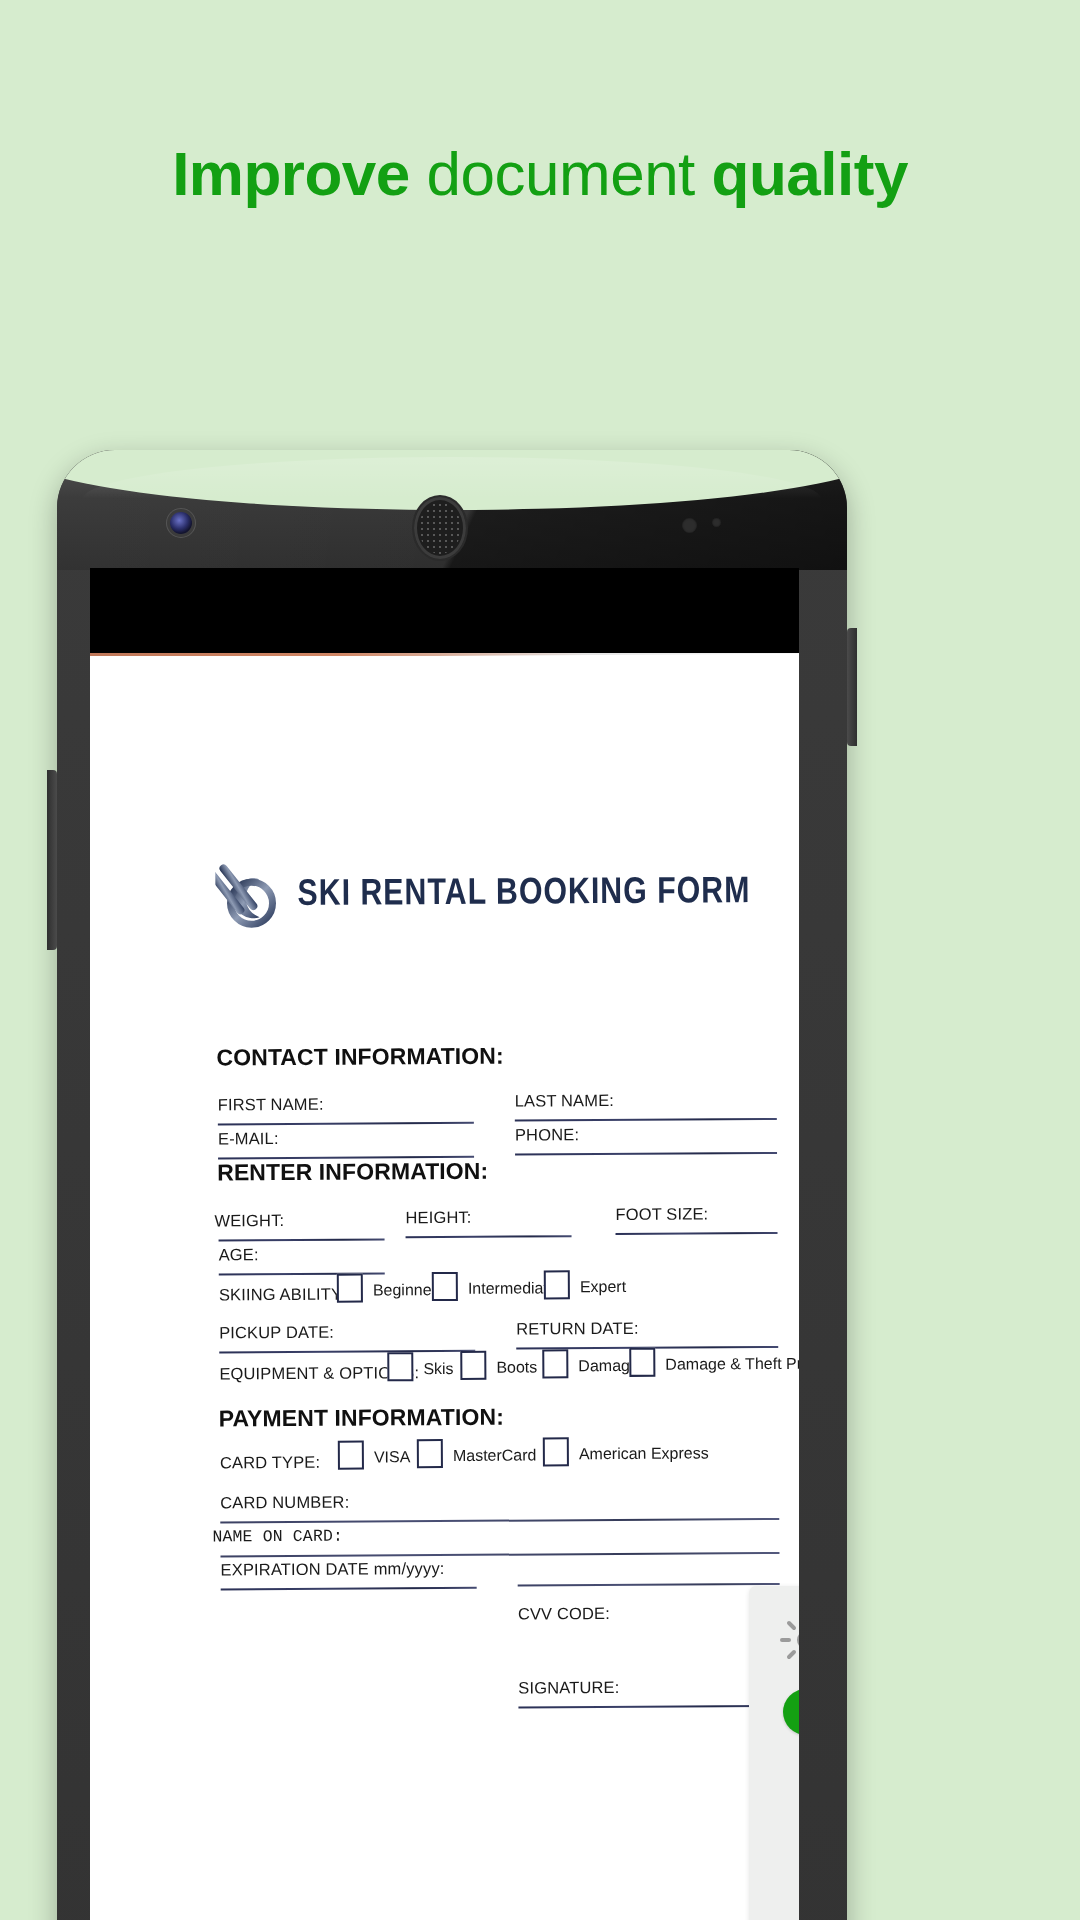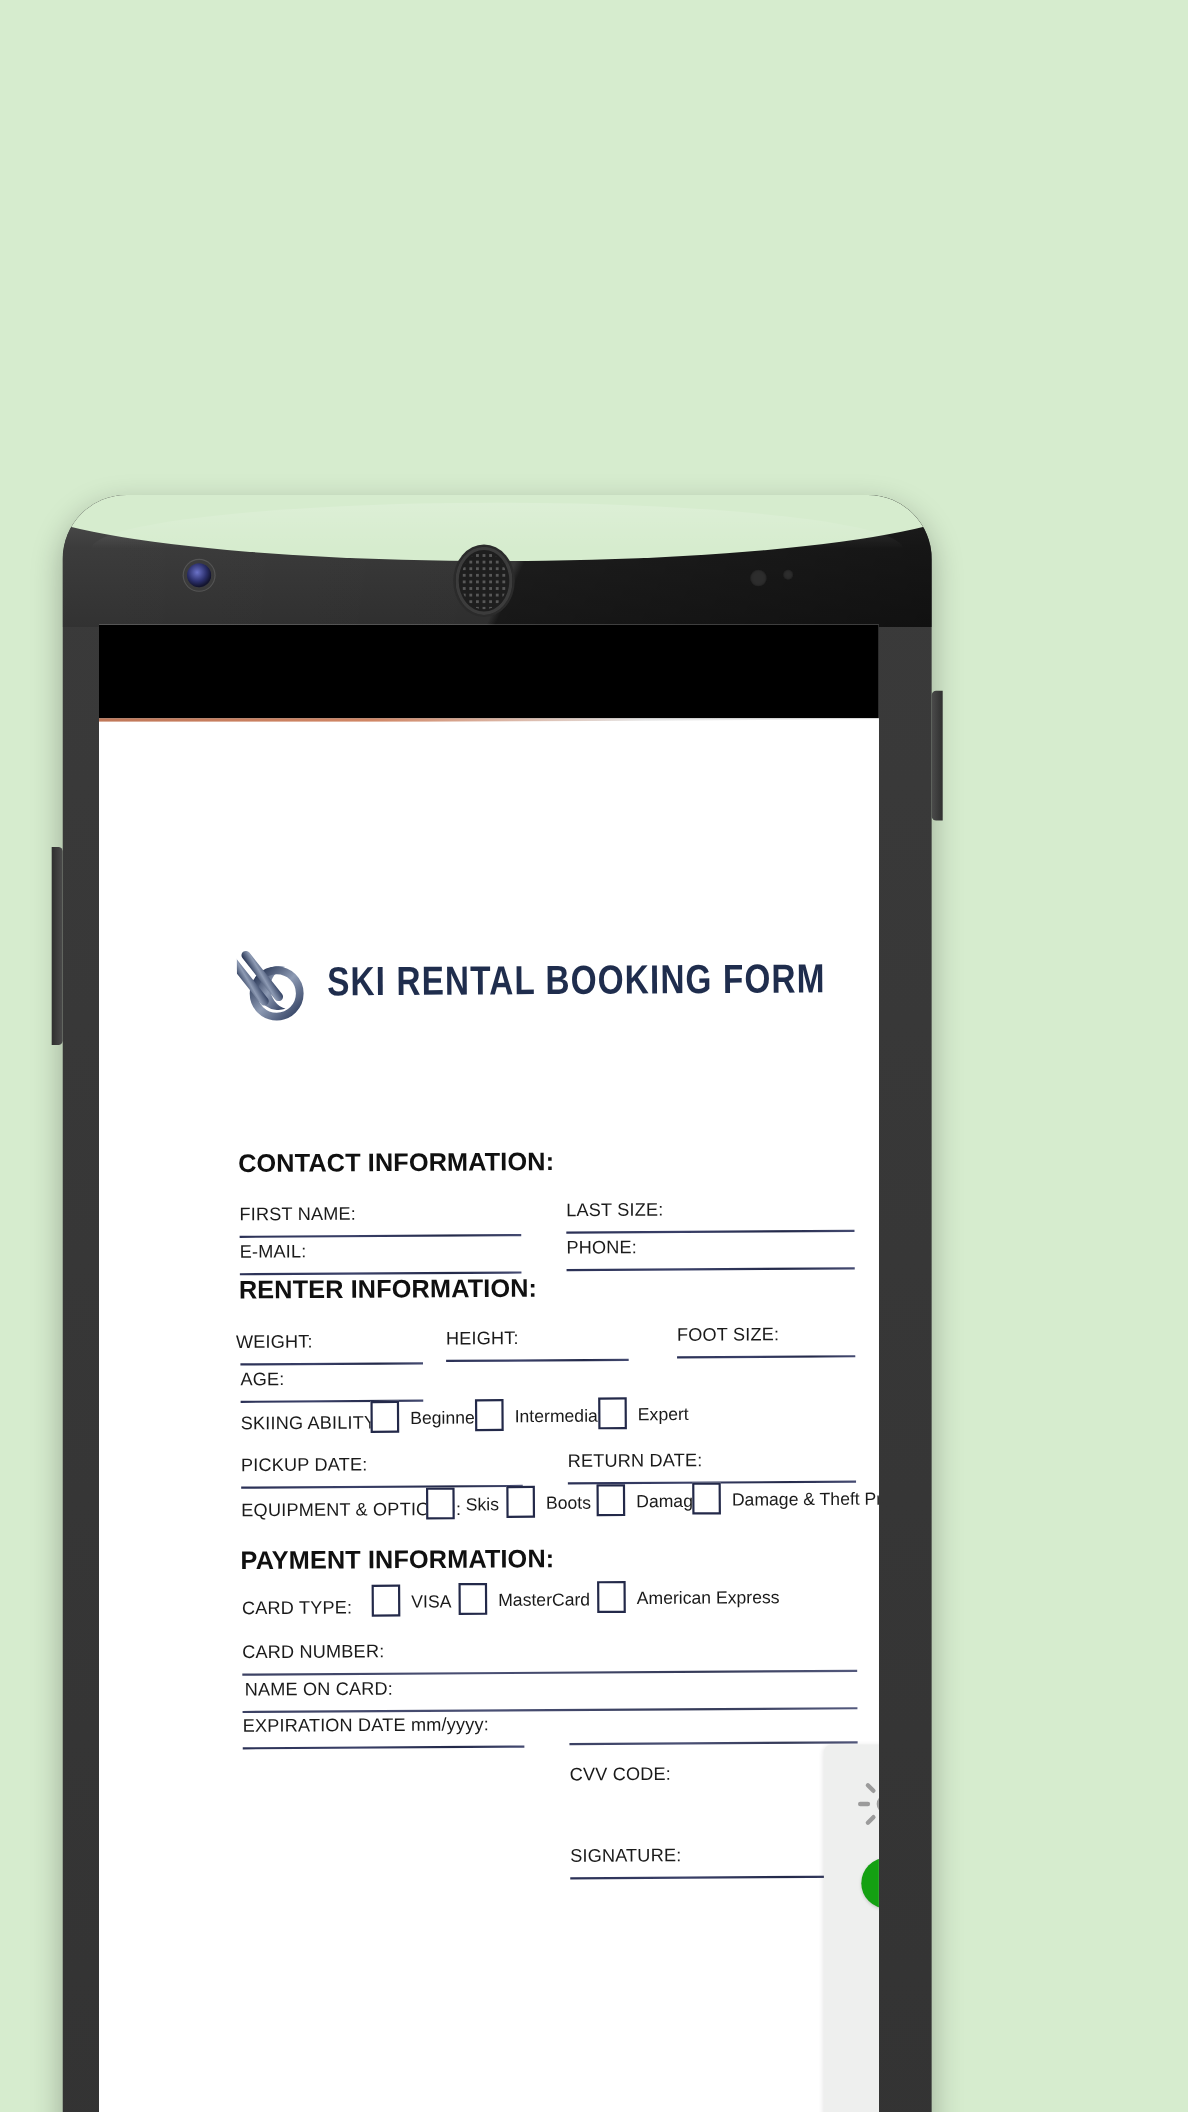--- a/index.html
+++ b/index.html
@@ -166,20 +166,21 @@
     transform: translate(-50%,-50%);
     width: 46px; height: 46px; border-radius: 50%;
     background: #14a012;
     box-shadow: 0 1px 3px rgba(0,0,0,.18);
   }
 </style>
 </head>
 <body>
 
 <div class="headline">
+  <div><b>Improve</b><span> document </span><b>quality</b></div>
 </div>
 
 <div class="phone">
   <div class="phone-top">
     <div class="phone-edge-hl"></div>
   </div>
   <div class="cam"></div>
   <div class="speaker">
       <div class="speaker-mesh"></div>
     </div>
@@ -209,21 +210,21 @@
           <rect x="19" y="2" width="8" height="56" rx="4" fill="url(#lg)" transform="rotate(-38 23 30)"></rect>
         </svg>
         <div class="logo-text">SKI RENTAL BOOKING FORM</div>
       </div>
 
       <div class="sec-title" style="left:124px; top:387px;">CONTACT INFORMATION:</div>
 
       <div class="fld-label" style="left:125px; top:438px;">FIRST NAME:</div>
       <div class="rule" style="left:125px; top:466px; width:256px;"></div>
 
-      <div class="fld-label" style="left:422px; top:436px;">LAST SIZE:</div>
+      <div class="fld-label" style="left:422px; top:436px;">LAST NAME:</div>
       <div class="rule" style="left:422px; top:464px; width:262px;"></div>
 
       <div class="fld-label" style="left:125px; top:472px;">E-MAIL:</div>
       <div class="rule" style="left:125px; top:500px; width:256px;"></div>
 
       <div class="fld-label" style="left:422px; top:470px;">PHONE:</div>
       <div class="rule" style="left:422px; top:498px; width:262px;"></div>
 
       <div class="sec-title" style="left:124px; top:502px;">RENTER  INFORMATION:</div>
 
@@ -269,21 +270,21 @@
       <div class="cbox" style="left:243px; top:784px;"></div>
       <div class="opt" style="left:279px; top:792px;">VISA</div>
       <div class="cbox" style="left:322px; top:783px;"></div>
       <div class="opt" style="left:358px; top:791px;">MasterCard</div>
       <div class="cbox" style="left:448px; top:782px;"></div>
       <div class="opt" style="left:484px; top:790px;">American Express</div>
 
       <div class="fld-label" style="left:125px; top:836px;text-align:center;">CARD NUMBER:</div>
       <div class="rule thin" style="left:125px; top:864px; width:559px;"></div>
 
-      <div class="fld-label" style="left:127px; top:870px;">NAME ON CARD:</div>
+      <div class="fld-label" style="left:117px; top:870px;font-family:Liberation Mono, monospace;">NAME ON CARD:</div>
       <div class="rule thin" style="left:125px; top:898px; width:559px;"></div>
 
       <div class="fld-label" style="left:125px; top:903px;"><span>EXPIRATION DATE </span><span class="lc">mm/yyyy:</span></div>
       <div class="rule" style="left:125px; top:931px; width:256px;"></div>
 
       <div class="fld-label" style="left:422px; top:949px;">CVV CODE:</div>
       <div class="rule thin" style="left:422px; top:929px; width:262px;"></div>
 
       <div class="fld-label" style="left:422px; top:1023px;">SIGNATURE:</div>
       <div class="rule" style="left:422px; top:1051px; width:262px;"></div>

